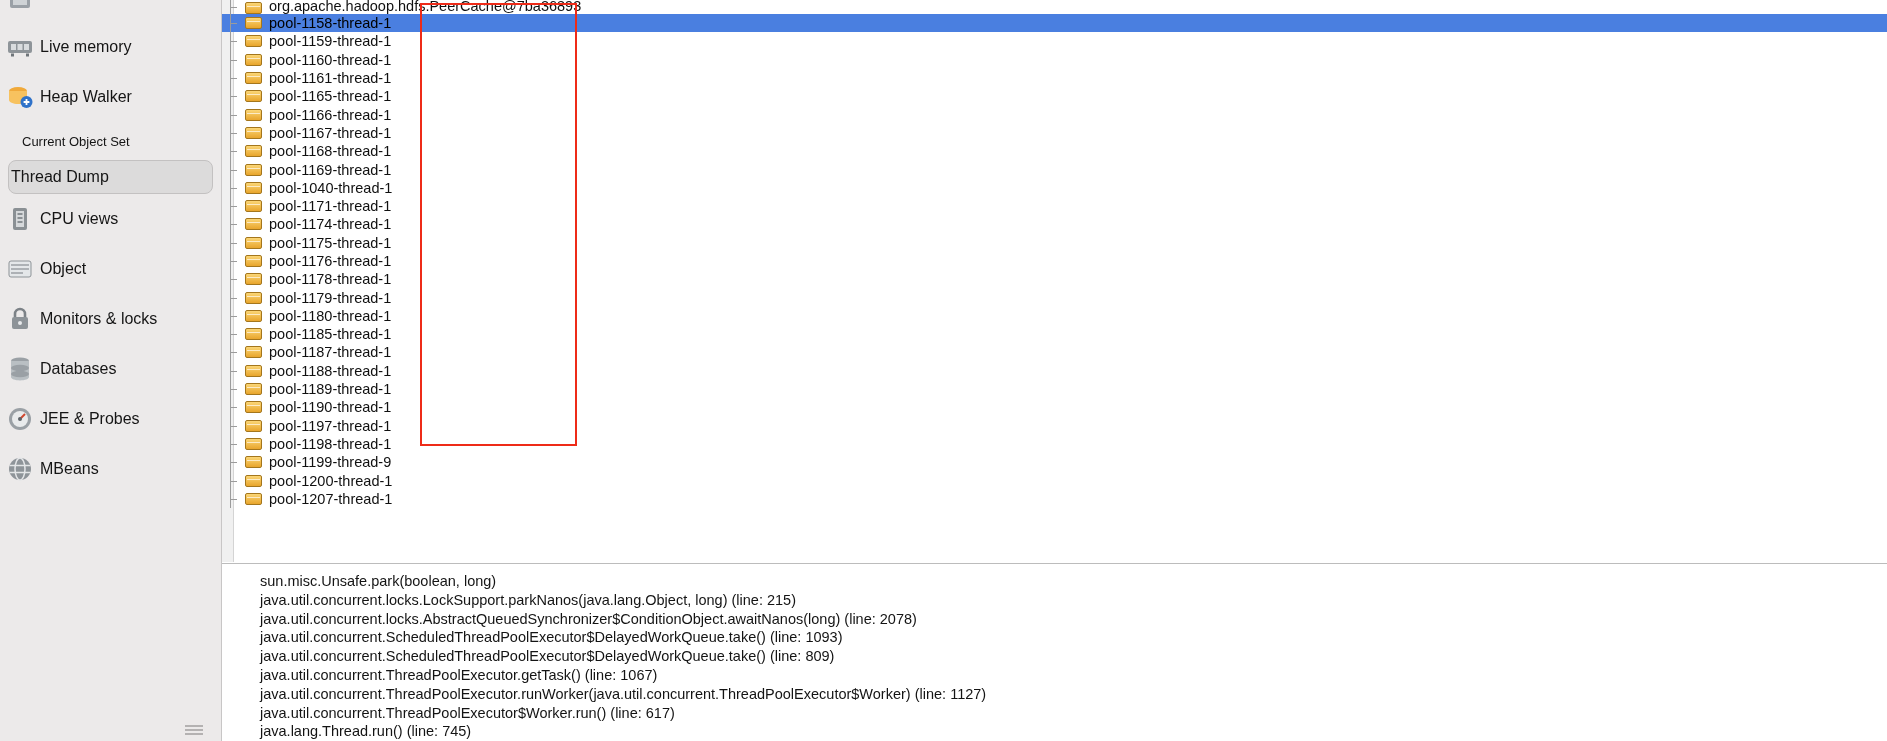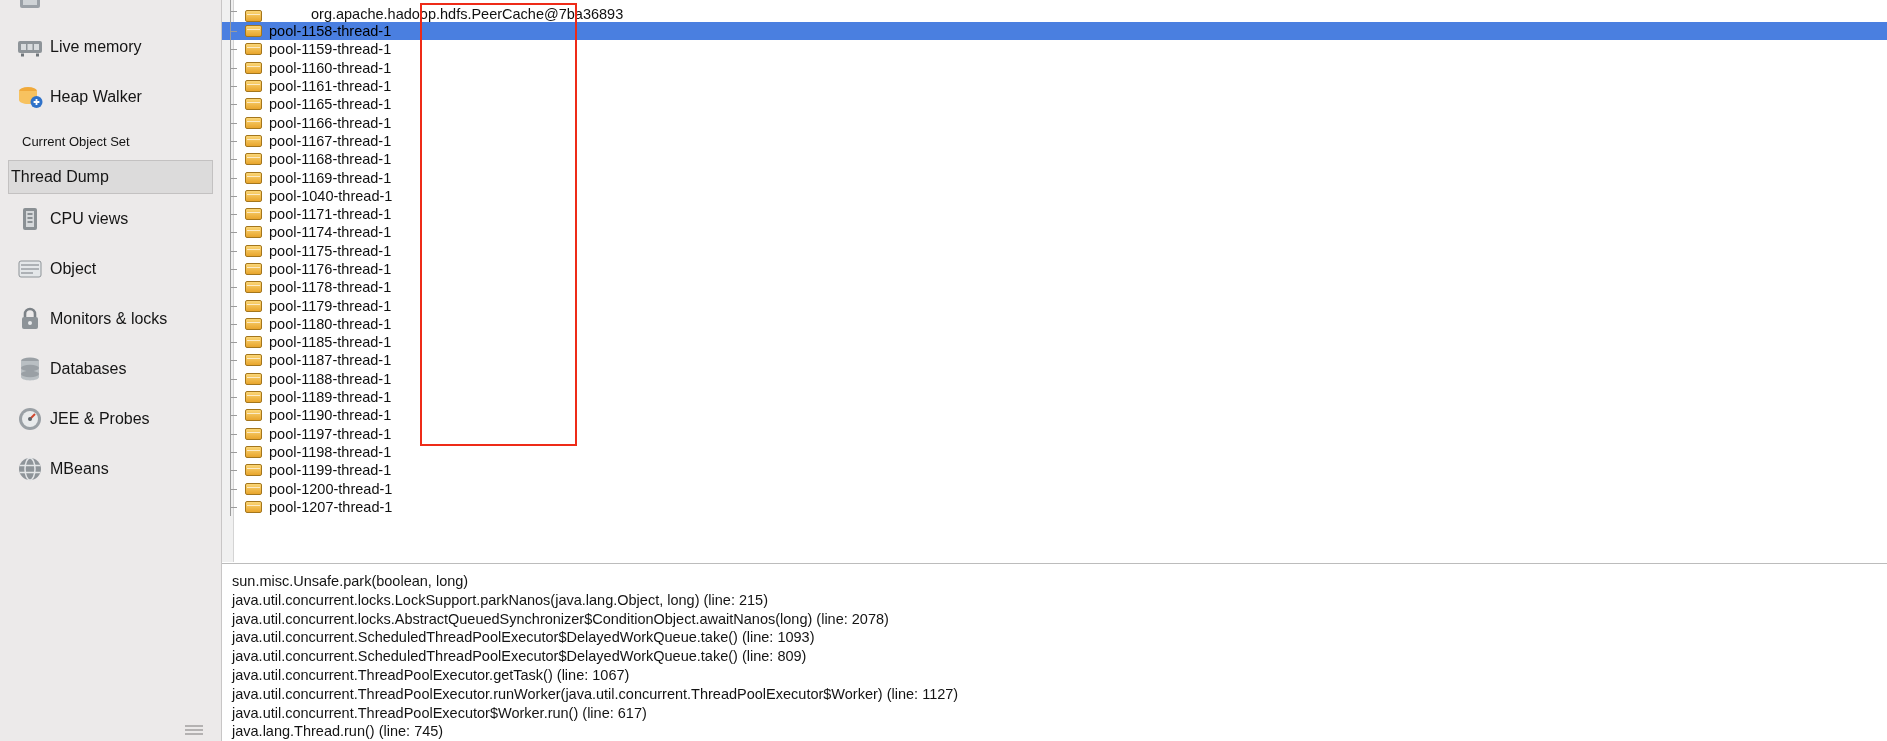--- a/index.html
+++ b/index.html
@@ -22,30 +22,29 @@
     width: 222px;
     height: 741px;
     background: #eceaea;
     border-right: 1px solid #c8c6c6;
     box-sizing: border-box;
   }
   .side-item {
     display: flex;
     align-items: center;
     height: 50px;
-    padding-left: 10px;
     box-sizing: border-box;
     font-size: 16px;
     color: #151515;
     cursor: default;
   }
   .side-item.selected {
     background: #dcdbdb;
     border: 1px solid #c3c1c1;
-    border-radius: 0;
+    border-radius: 8px;
     margin: 0 8px;
     padding-left: 2px;
     height: 34px;
   }
   .side-item.sub {
     font-size: 13px;
     padding-left: 22px;
     height: 38px;
   }
   .side-ico {
@@ -148,20 +147,21 @@
     border-top: 1px solid #bcbcbc;
     box-sizing: border-box;
     padding: 8px 0 0 10px;
     overflow: hidden;
   }
   .stack-line {
     font-size: 14.5px;
     color: #141414;
     line-height: 18.8px;
     white-space: nowrap;
+    margin-left: 28px;
   }
   
   #corner-mark {
     position: absolute;
     left: 185px;
     bottom: 6px;
     width: 18px;
     height: 10px;
   }
   #corner-mark i {
@@ -279,21 +279,21 @@
             <ellipse cx="13" cy="13" rx="5" ry="11" fill="none" stroke="#e4e6e8" stroke-width="1.5"></ellipse>
           </svg>
         </span>
         <span class="side-label">MBeans</span>
       </div>
     </div>
 
   <div id="tree-panel">
     <div id="tree-gutter"></div>
     <div id="tree-rows">
-        <div class="tree-row" style="height: 22px; overflow: hidden; align-items: flex-end; gap: 42px;">
+        <div class="tree-row" style="height: 14px; overflow: hidden; align-items: flex-end;">
           <span class="twig"></span>
           <span class="tick"></span>
           <span class="folder"></span>
           <span>org.apache.hadoop.hdfs.PeerCache@7ba36893</span>
         </div>
         <div class="tree-row selected">
           <span class="twig"></span>
           <span class="tick"></span>
           <span class="folder"></span>
           <span>pool-1158-thread-1</span>
@@ -433,21 +433,21 @@
         <div class="tree-row">
           <span class="twig"></span>
           <span class="tick"></span>
           <span class="folder"></span>
           <span>pool-1198-thread-1</span>
         </div>
         <div class="tree-row">
           <span class="twig"></span>
           <span class="tick"></span>
           <span class="folder"></span>
-          <span>pool-1199-thread-1</span>
+          <span>pool-1199-thread-9</span>
         </div>
         <div class="tree-row">
           <span class="twig"></span>
           <span class="tick"></span>
           <span class="folder"></span>
           <span>pool-1200-thread-1</span>
         </div>
         <div class="tree-row">
           <span class="twig"></span>
           <span class="tick"></span>

